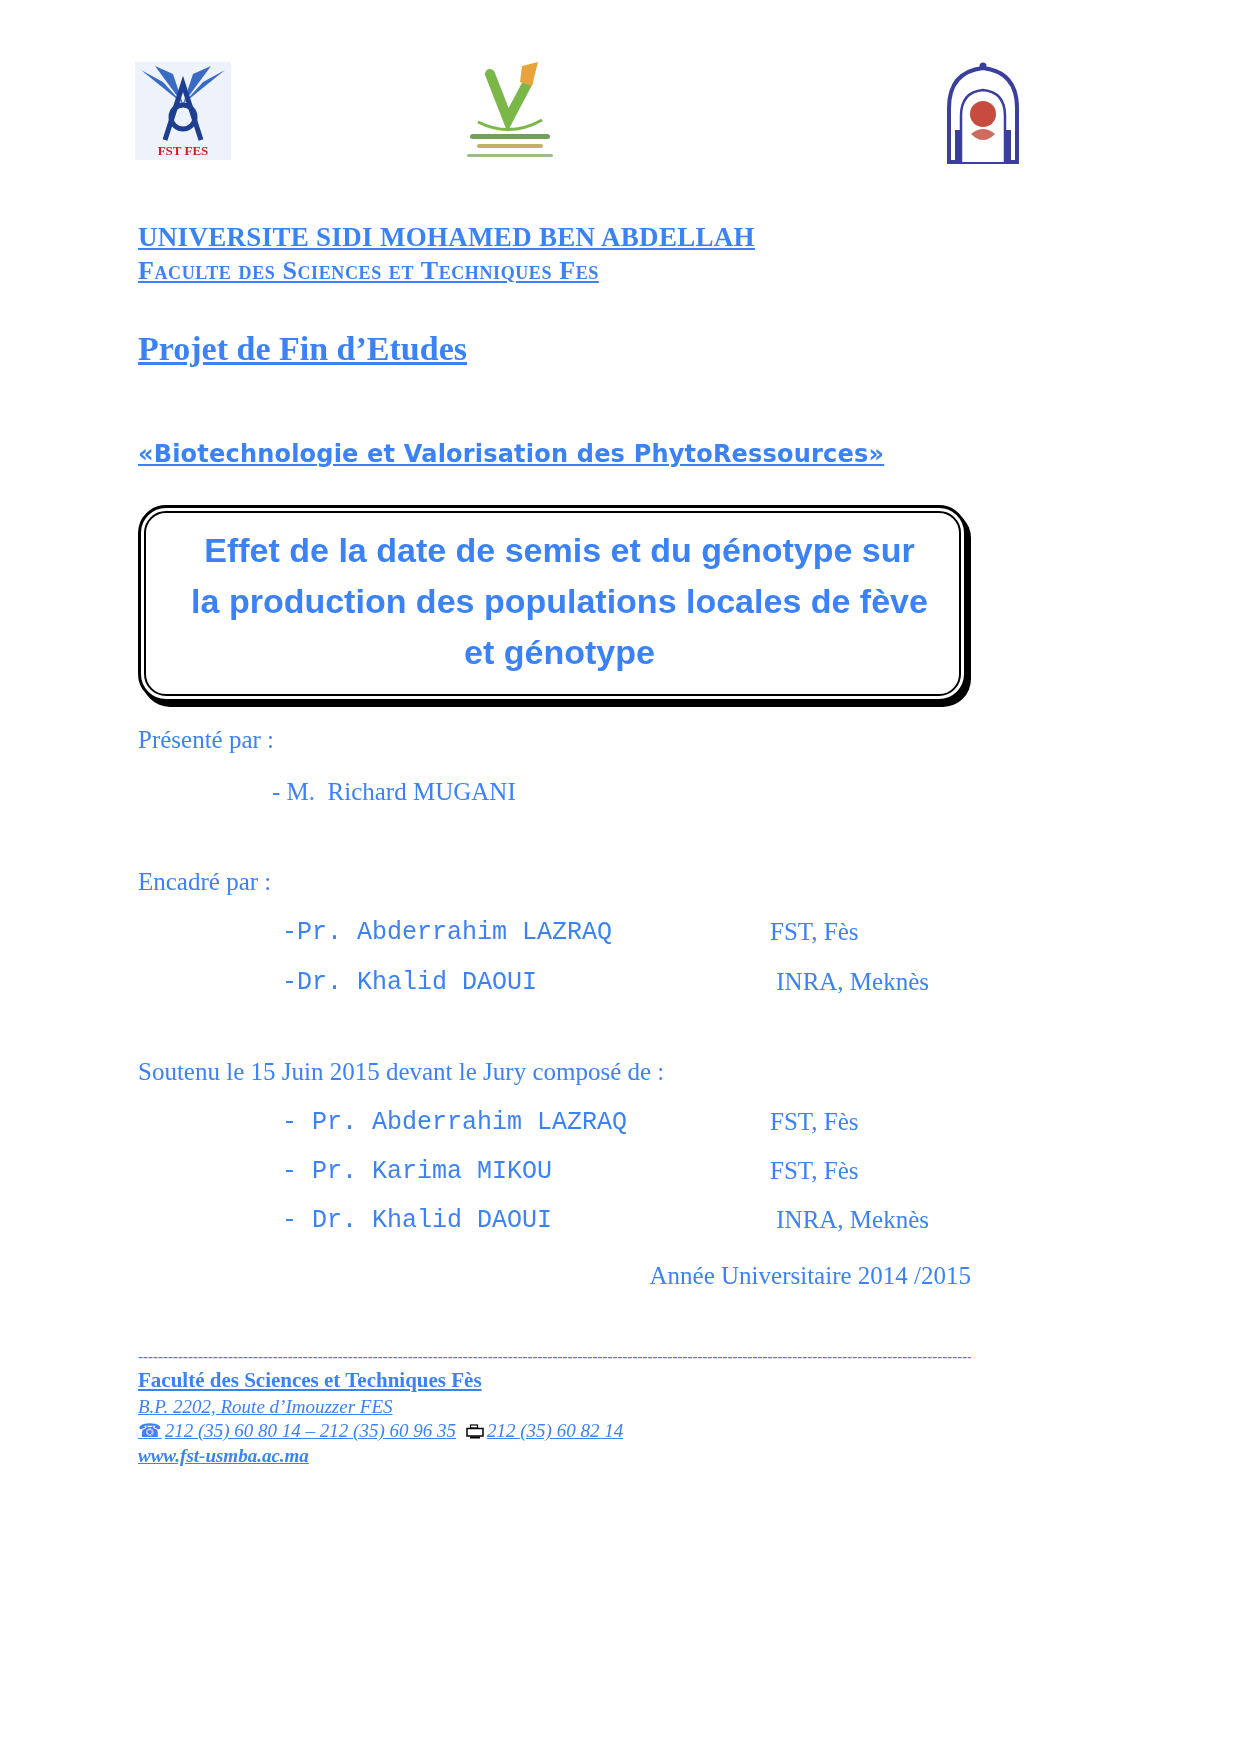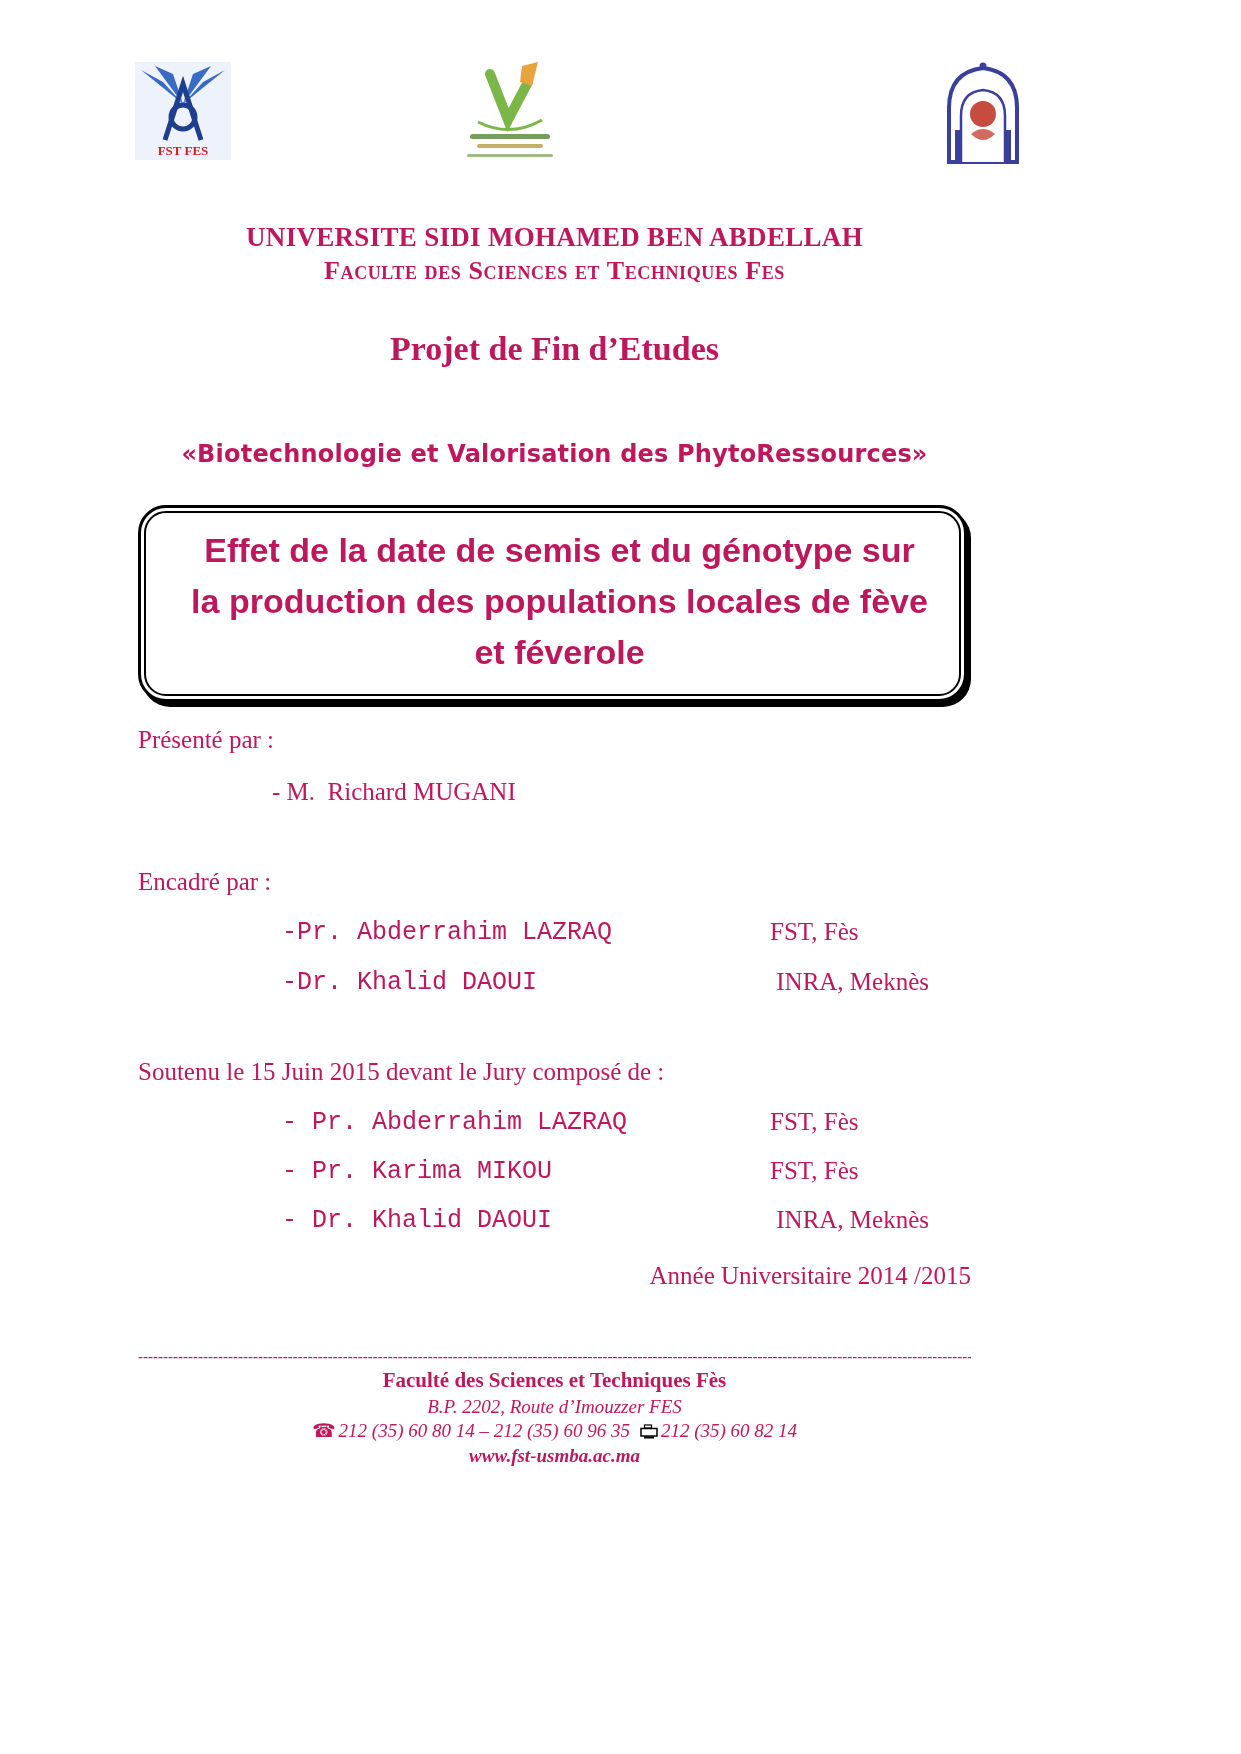--- a/index.html
+++ b/index.html
@@ -2,25 +2,25 @@
 <html><head>
 <meta charset="utf-8">
 <style>
   html, body { margin: 0; padding: 0; background: #ffffff; }
   .page {
     position: relative;
     width: 1241px;
     height: 1754px;
     background: #ffffff;
     font-family: "Liberation Serif", serif;
-    color: #be185d;
+    color: #3b82f6;
     overflow: hidden;
   }
   .abs { position: absolute; left: 138px; width: 833px; }
-  .center { text-align: center; }
+  .center { text-align: left; text-decoration: underline; }
 
   
   .logo { position: absolute; }
   #logo-left   { left: 135px; top: 62px; }
   #logo-center { left: 450px; top: 60px; }
   #logo-right  { left: 935px; top: 58px; }
 
   
   #university { top: 222px; font-weight: bold; font-size: 27px; letter-spacing: 0.3px; }
   #faculty    { top: 256px; font-weight: bold; font-size: 26px; font-variant: small-caps; letter-spacing: 0.6px; }
@@ -117,21 +117,21 @@
 
   <div class="abs center" id="university">UNIVERSITE SIDI MOHAMED BEN ABDELLAH</div>
   <div class="abs center" id="faculty">Faculte des Sciences et Techniques Fes</div>
   <div class="abs center" id="project">Projet de Fin d’Etudes</div>
   <div class="abs center" id="program2">«Biotechnologie et Valorisation des PhytoRessources»</div>
 
   <div id="title-box">
     <div id="title-inner">
       <div class="title-line">Effet de la date de semis et du génotype sur</div>
       <div class="title-line">la production des populations locales de fève</div>
-      <div class="title-line">et féverole</div>
+      <div class="title-line">et génotype</div>
     </div>
   </div>
 
   <div class="abs body-text" id="presented-label">Présenté par :</div>
   <div class="abs body-text" id="presented-name">- M.  Richard MUGANI</div>
 
   <div class="abs body-text" id="supervised-label">Encadré par :</div>
   <div class="person-row body-text" id="sup-row-0">
     <span class="person-name">-Pr. Abderrahim LAZRAQ</span>
     <span class="person-aff">FST, Fès</span>

